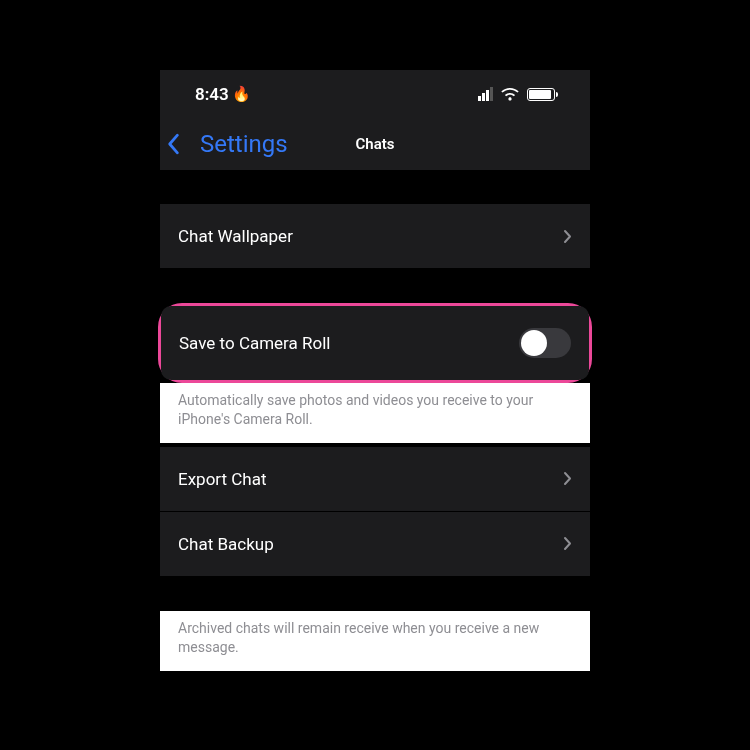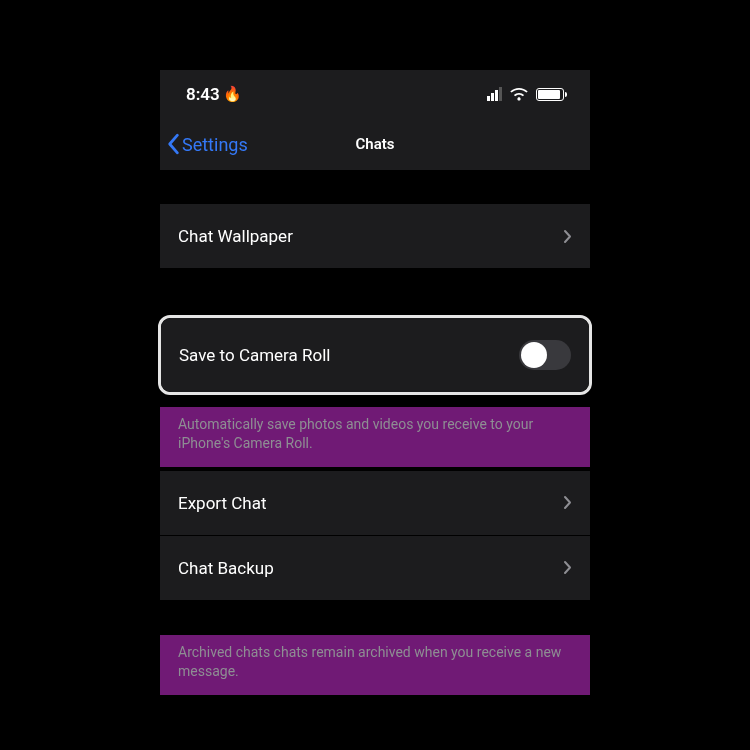--- a/index.html
+++ b/index.html
@@ -14,21 +14,21 @@
       overflow: hidden;
     }
     .phone {
       width: 430px;
       margin-top: 70px;
       background: #000;
       color: #fff;
     }
     .status-bar {
       height: 48px;
-      padding: 0 26px;
+      padding: 0 35px;
       display: flex;
       align-items: center;
       justify-content: space-between;
       background: #1c1c1e;
       font-size: 17px;
       font-weight: 600;
     }
     .status-left {
       display: flex;
       align-items: center;
@@ -85,22 +85,22 @@
       position: relative;
       background: #1c1c1e;
       padding: 0 12px;
     }
     .nav-back {
       position: absolute;
       left: 6px;
       display: flex;
       align-items: center;
       color: #3478f6;
-      font-size: 18px;
-      gap: 2px;
+      font-size: 24px;
+      gap: 20px;
     }
     .nav-back svg { display:block; }
     .nav-title {
       font-size: 15px;
       font-weight: 600;
       color: #fff;
     }
     .gap { height: 34px; background:#000; }
     .gap-small { height: 4px; background:#000; }
     .row {
@@ -112,23 +112,23 @@
       font-size: 17px;
       color: #fff;
       border-bottom: 0.5px solid #000;
     }
     .row:last-child { border-bottom:none; }
     .arrow {
       color: #8e8e93;
     }
     .arrow svg { display:block; }
     .highlight-wrap {
-      border: 3px solid #e5e5e5;
-      border-radius: 12px;
-      margin: 12px -2px;
+      border: 3px solid #ec4899;
+      border-radius: 24px;
+      margin: 0 -2px;
     }
     .highlight-wrap .row {
       border-bottom: none;
       background: #1c1c1e;
       border-radius: 10px;
     }
     .toggle {
       width: 52px;
       height: 30px;
       border-radius: 15px;
@@ -148,21 +148,21 @@
       background: #fff;
       border-radius: 50%;
     }
     .toggle.off .toggle-knob { left: 2px; }
     .toggle.on .toggle-knob { right: 2px; }
     .footer {
       padding: 8px 18px 14px;
       font-size: 14px;
       color: #8e8e93;
       line-height: 1.35;
-      background: #701a75;
+      background: #ffffff;
     }
     .group-top { border-top: none; }
     .flame { font-size:15px; }
   </style>
 </head>
 <body>
 
 <div class="phone">
 
   <div class="status-bar">
@@ -235,15 +235,15 @@
     <span>Chat Backup</span>
     <span class="arrow">
       <svg width="9" height="15" viewBox="0 0 9 15">
           <path fill="none" stroke="#8e8e93" stroke-width="2" stroke-linecap="round" stroke-linejoin="round" d="M2 2 L7 7.5 L2 13"></path>
         </svg>
     </span>
   </div>
 
   <div class="gap"></div>
 
-  <div class="footer">Archived chats chats remain archived when you receive a new message.</div>
+  <div class="footer">Archived chats will remain receive when you receive a new message.</div>
 
 </div>
 
 </body></html>

